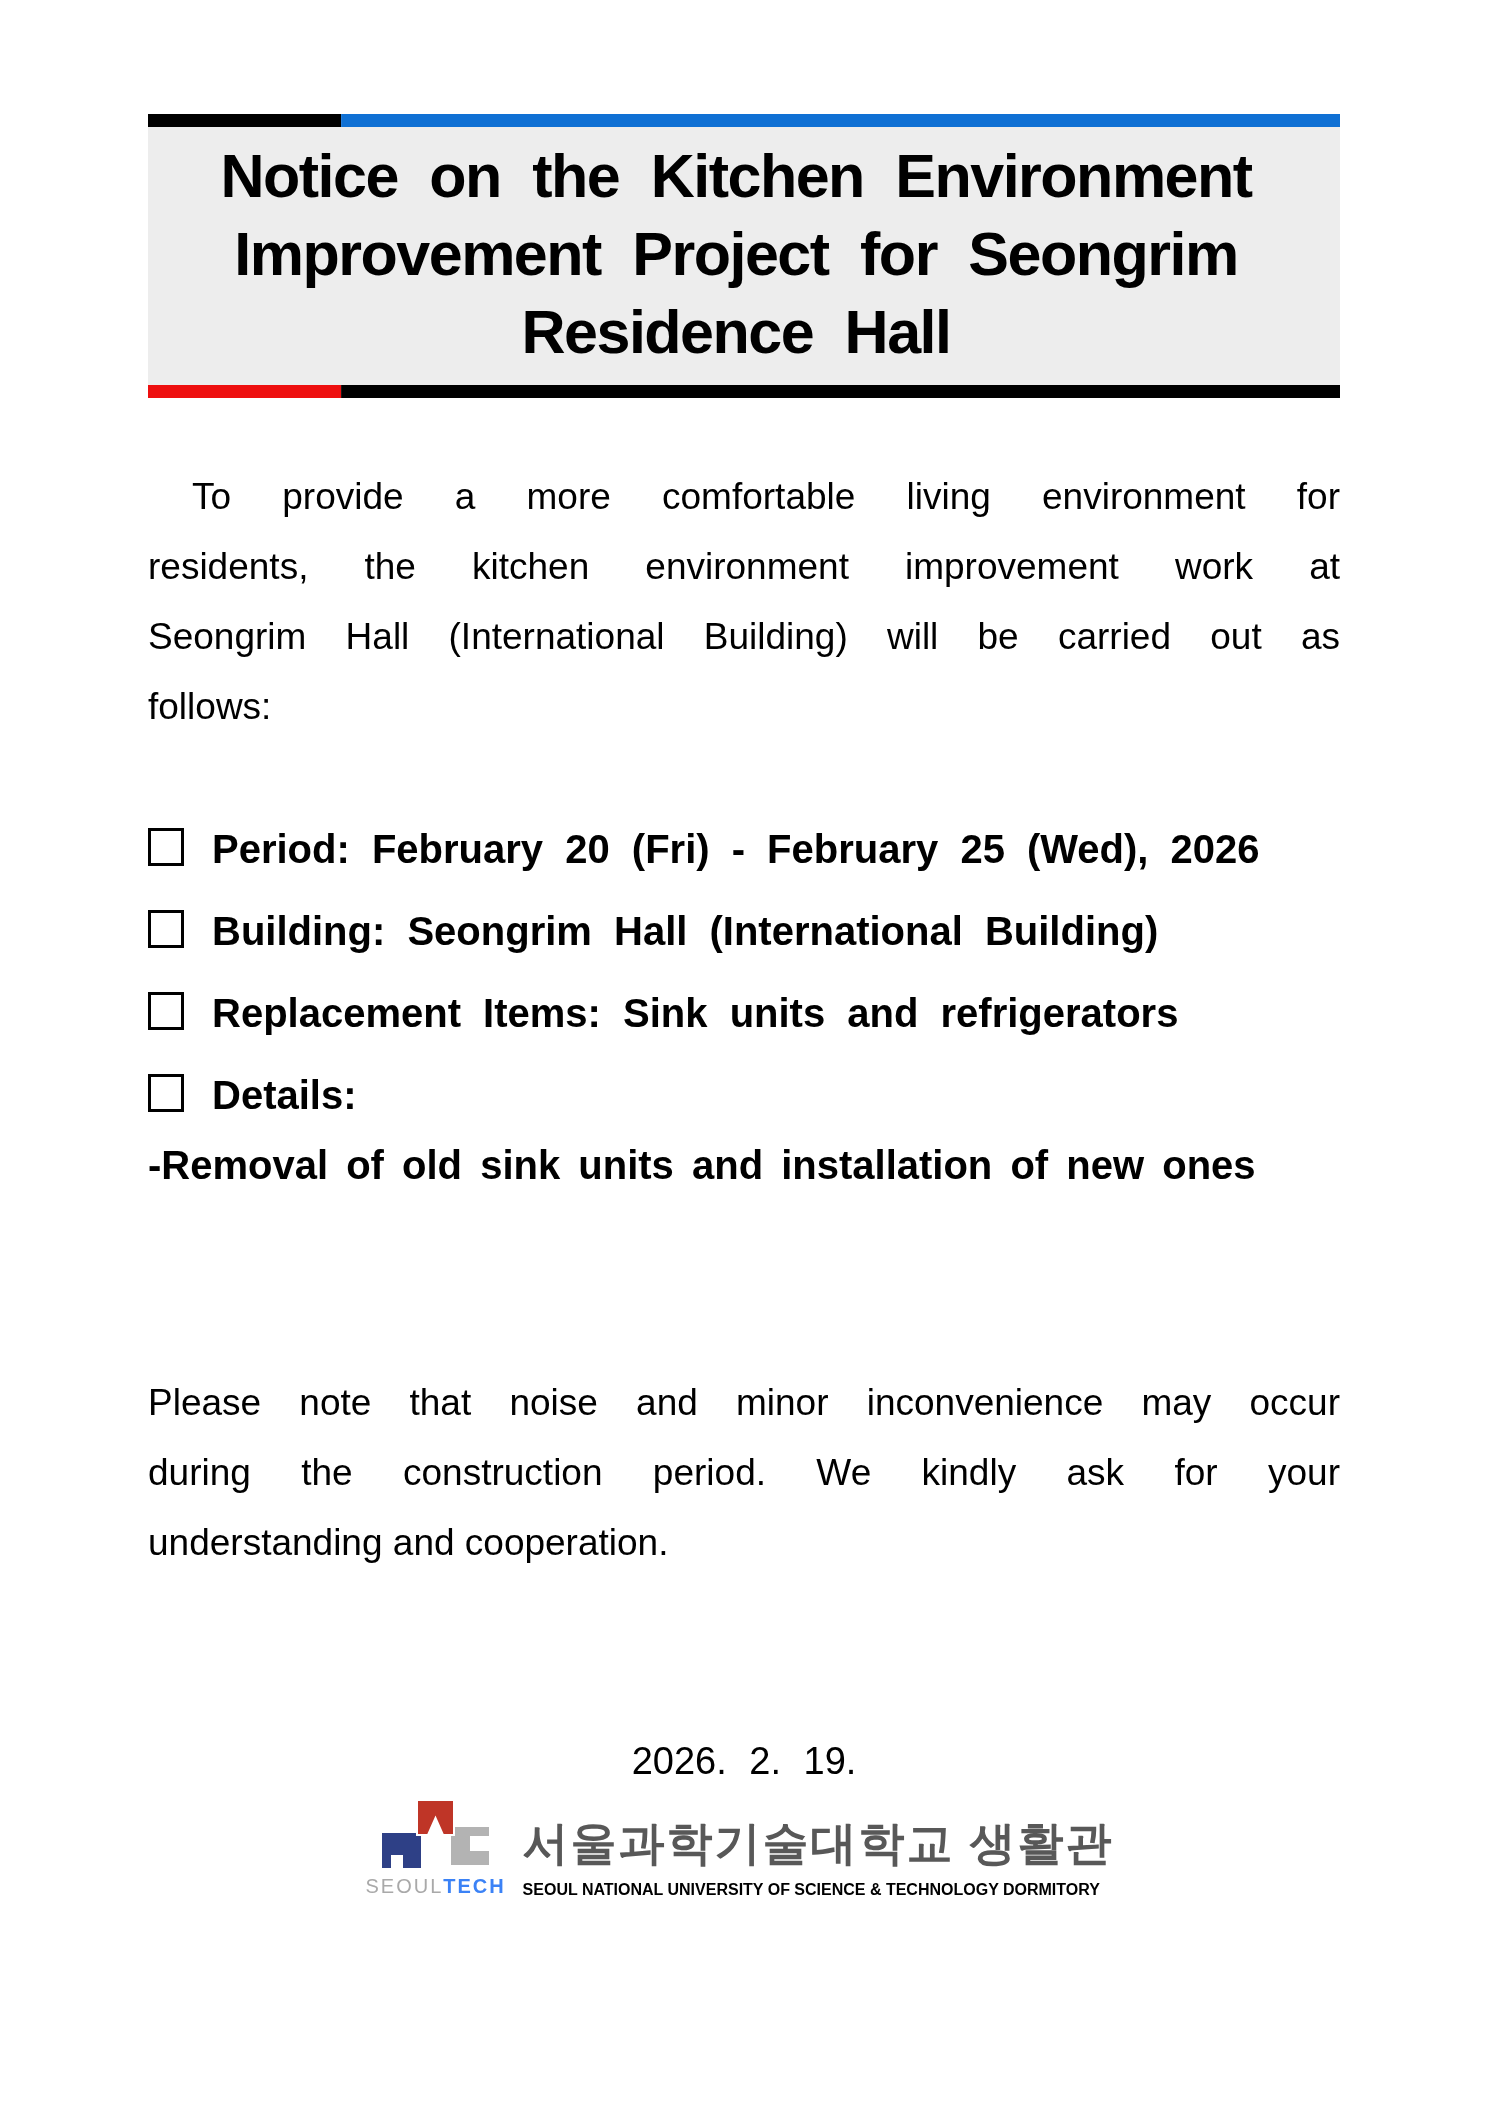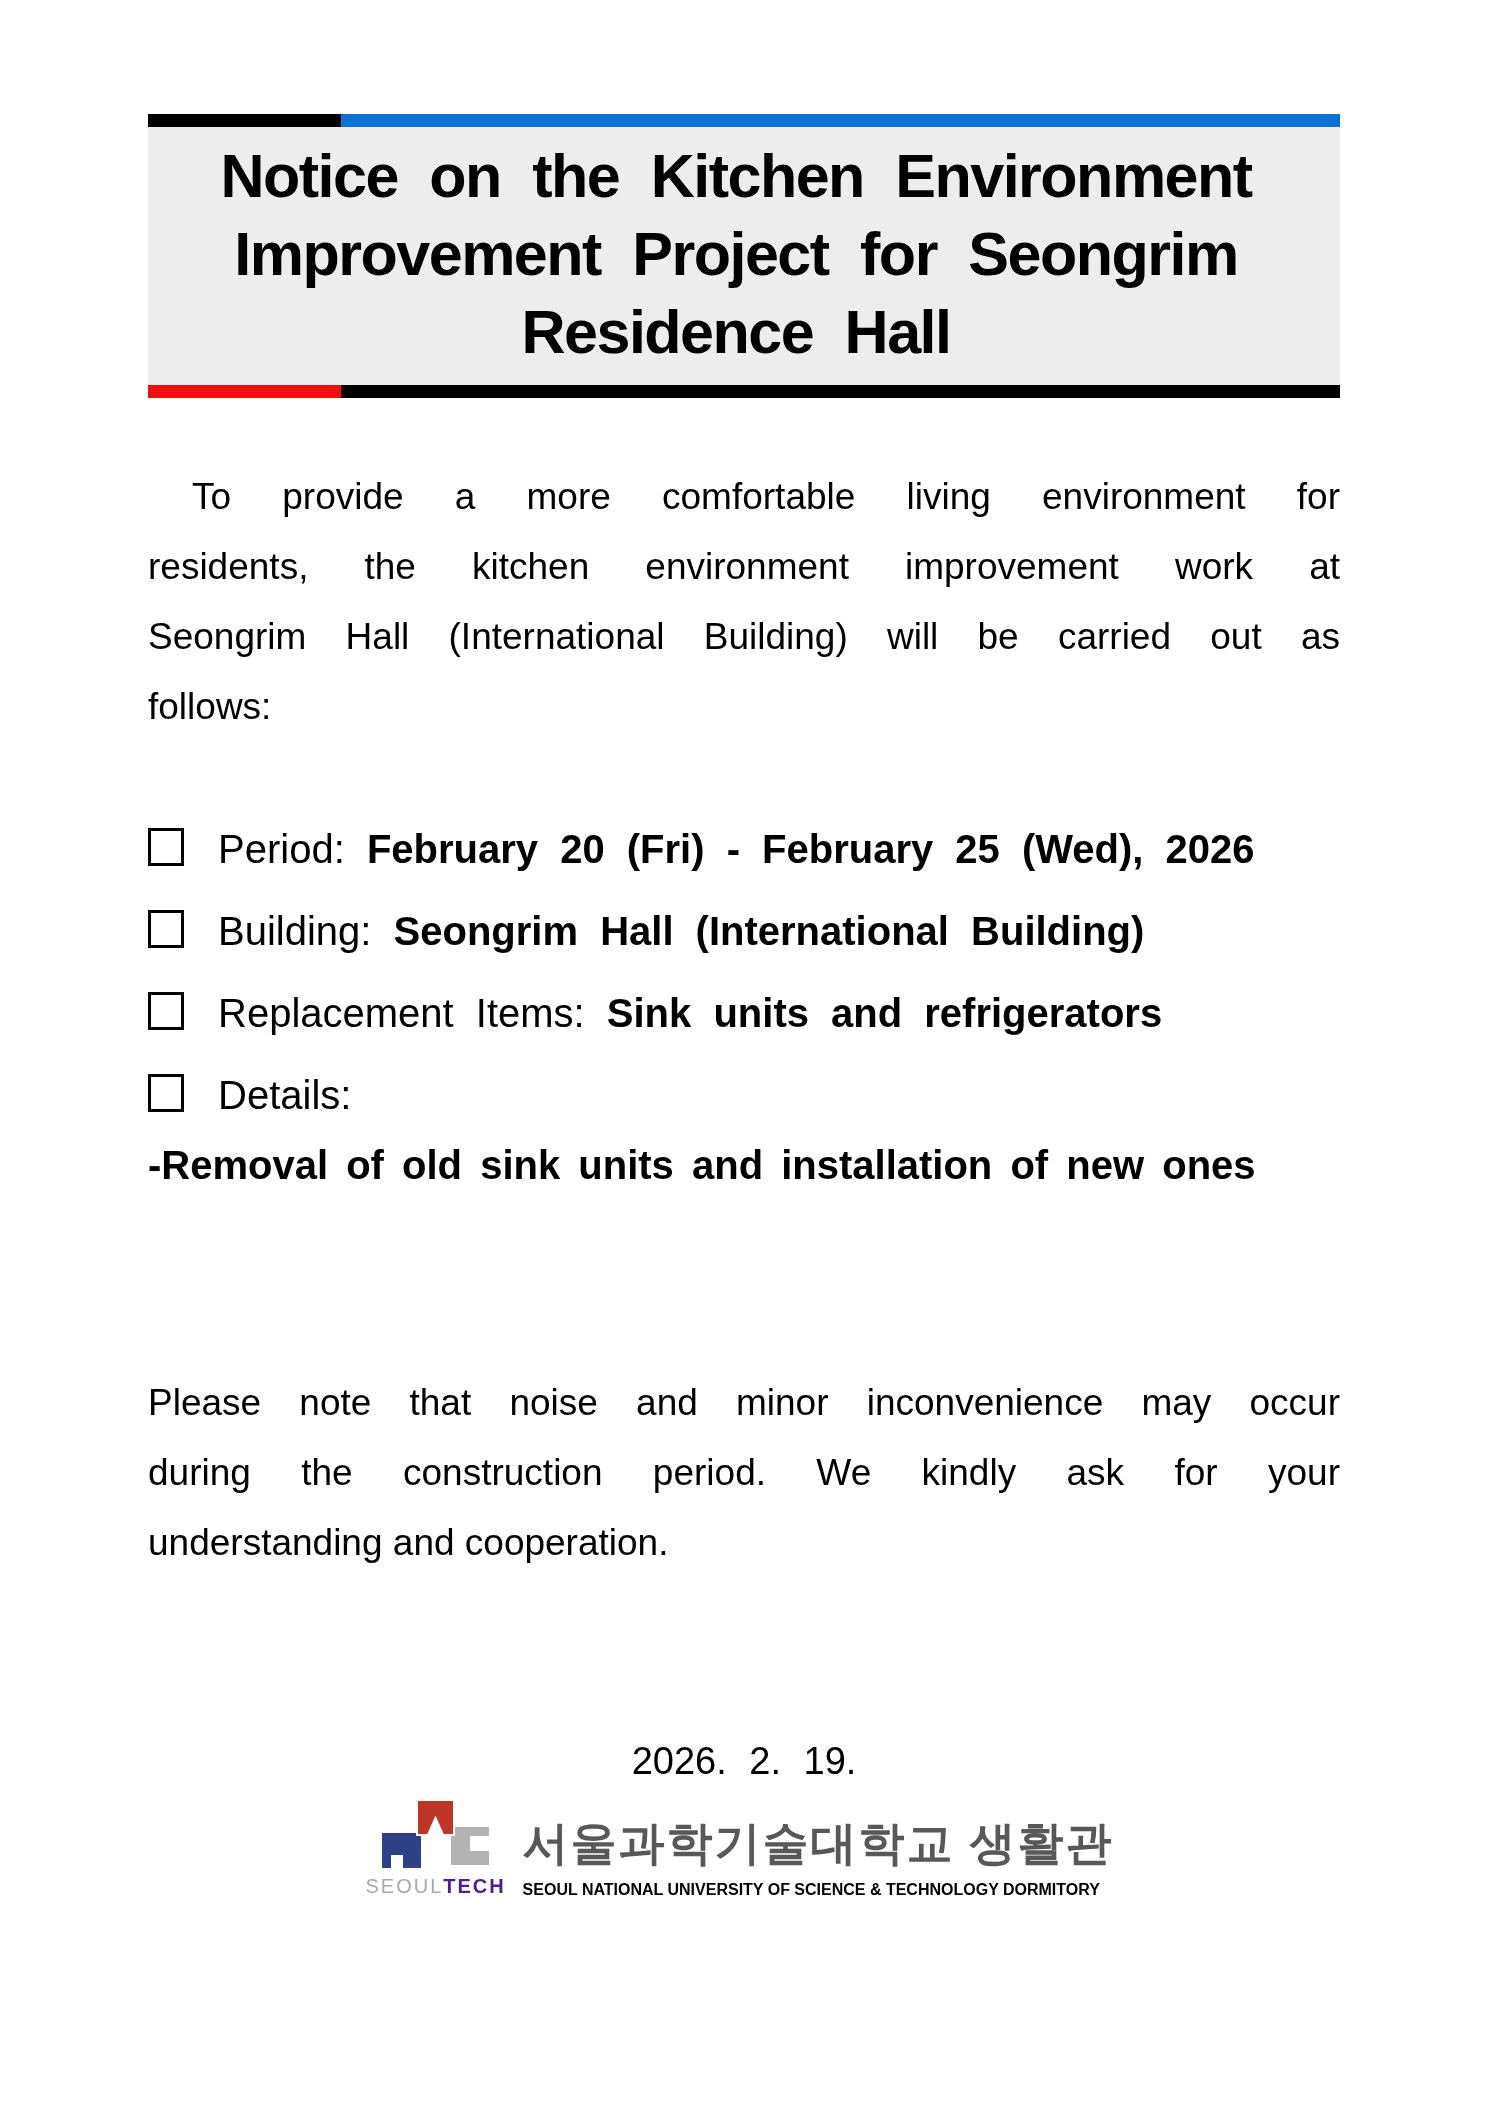--- a/index.html
+++ b/index.html
@@ -23,35 +23,35 @@
   .closing { top:1368px; }
   .jline { text-align:justify; text-align-last:justify; -moz-text-align-last:justify; }
   .indent { text-indent:44px; }
   .lastline { text-align:left; }
   
   .items { position:absolute; top:808px; left:148px; width:1192px;
            font-size:40px; line-height:82px; word-spacing:11px; }
   .item { white-space:nowrap; }
   .cbox { display:inline-block; width:36px; height:38px; border:3px solid #000;
           box-sizing:border-box; margin-right:28px; vertical-align:-3px; background:#fff; }
-  .lbl { font-weight:400;margin-left:6px; }
+  .lbl { font-weight:700; }
   .val { font-weight:700; }
   
   .details { position:absolute; top:1126px; left:148px; width:1192px;
              font-size:40px; font-weight:700; line-height:78px; word-spacing:7px; white-space:nowrap; }
   
   .date { position:absolute; top:1740px; left:0; width:100%;
           text-align:center; font-size:38px; word-spacing:12px; }
   
   .logo { position:absolute; top:1800px; left:0; width:100%;
           display:flex; justify-content:center; align-items:flex-start; gap:26px; }
   .logo-left { display:flex; flex-direction:column; align-items:center; width:122px; }
   .logo-mark { width:107px; height:68px; display:block; }
   .wordmark { margin-top:7px; font-size:20px; letter-spacing:2px; color:#a9a9a9; white-space:nowrap; }
-  .wordmark .tech { color:#4c1d95; font-weight:700; }
+  .wordmark .tech { color:#3b82f6; font-weight:700; }
   .logo-right { padding-top:13px; }
   .kr { font-size:46px; color:#585858; letter-spacing:2px; white-space:nowrap; font-weight:700; }
   .en { margin-top:6px; font-size:16px; font-weight:700; color:#000000;
         letter-spacing:0px; white-space:nowrap; }
 </style>
 </head>
 <body>
 
 <div class="page">
 

